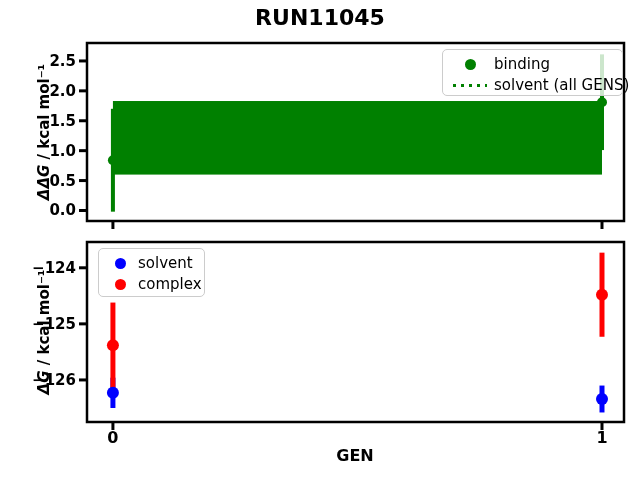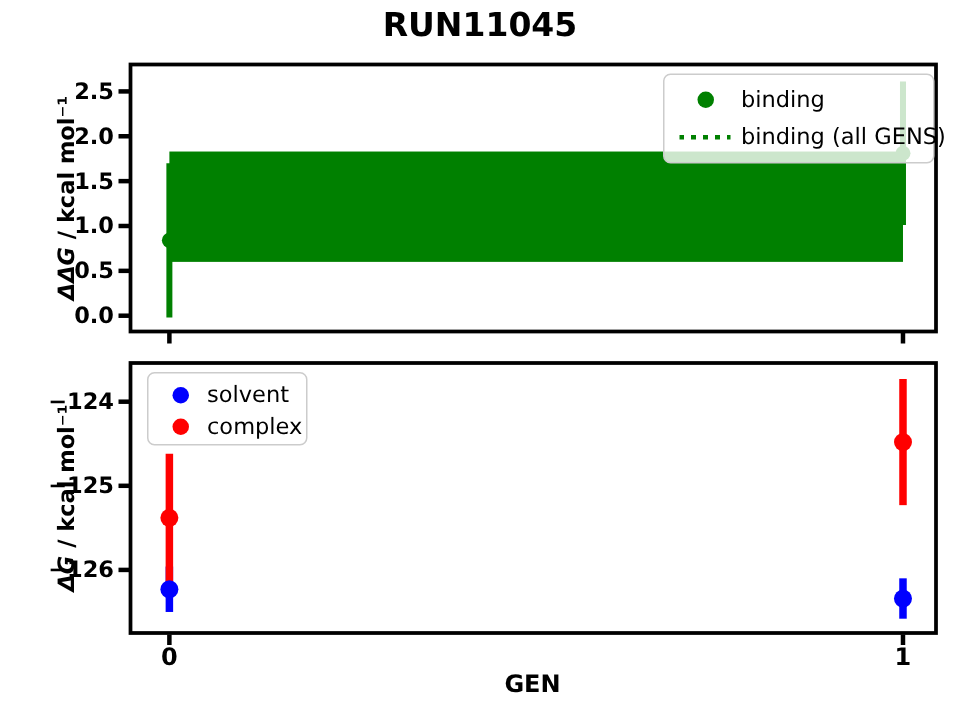--- a/index.html
+++ b/index.html
@@ -33,21 +33,21 @@
     border-radius:5px;
     padding:4px 10px 4px 9px;
     display:flex;flex-direction:column;justify-content:space-around;
     font-size:15px;color:#000;line-height:21px;
   }
   .legend-row{display:flex;align-items:center;height:22px;}
   .swatch-col{width:36px;display:flex;justify-content:center;align-items:center;flex:none;}
   .legend .lbl{margin-left:6px;white-space:nowrap;}
   .swatch-dot{width:11px;height:11px;border-radius:50%;}
   .swatch-dotted{width:34px;height:2.4px;}
-  #legend-top{left:442px;top:49px;width:181px;height:60px;box-sizing:border-box;}
+  #legend-top{left:442px;top:49px;width:181px;height:47px;box-sizing:border-box;}
   #legend-bottom{left:98px;top:248px;width:107px;height:49px;box-sizing:border-box;}
   #legend-bottom .swatch-col{width:24px;}
 </style>
 </head>
 <body>
 
 <div id="figure">
 
   <svg id="canvas" width="640" height="480">
       <g>
@@ -122,21 +122,21 @@
     <div class="legend-row">
       <span class="swatch-col">
           <span class="swatch-dot" style="background: rgb(0, 128, 0);"></span>
         </span>
       <span class="lbl">binding</span>
     </div>
     <div class="legend-row">
       <span class="swatch-col">
           <span class="swatch-dotted" style="background: repeating-linear-gradient(90deg, rgb(0, 128, 0) 0px, rgb(0, 128, 0) 3px, transparent 3px, transparent 8px);"></span>
         </span>
-      <span class="lbl">binding (all GENS)</span>
+      <span class="lbl">solvent (all GENS)</span>
     </div>
   </div>
 
   <div class="legend" id="legend-bottom">
     <div class="legend-row">
       <span class="swatch-col">
           <span class="swatch-dot" style="background: rgb(0, 0, 255);"></span>
         </span>
       <span class="lbl">solvent</span>
     </div>

